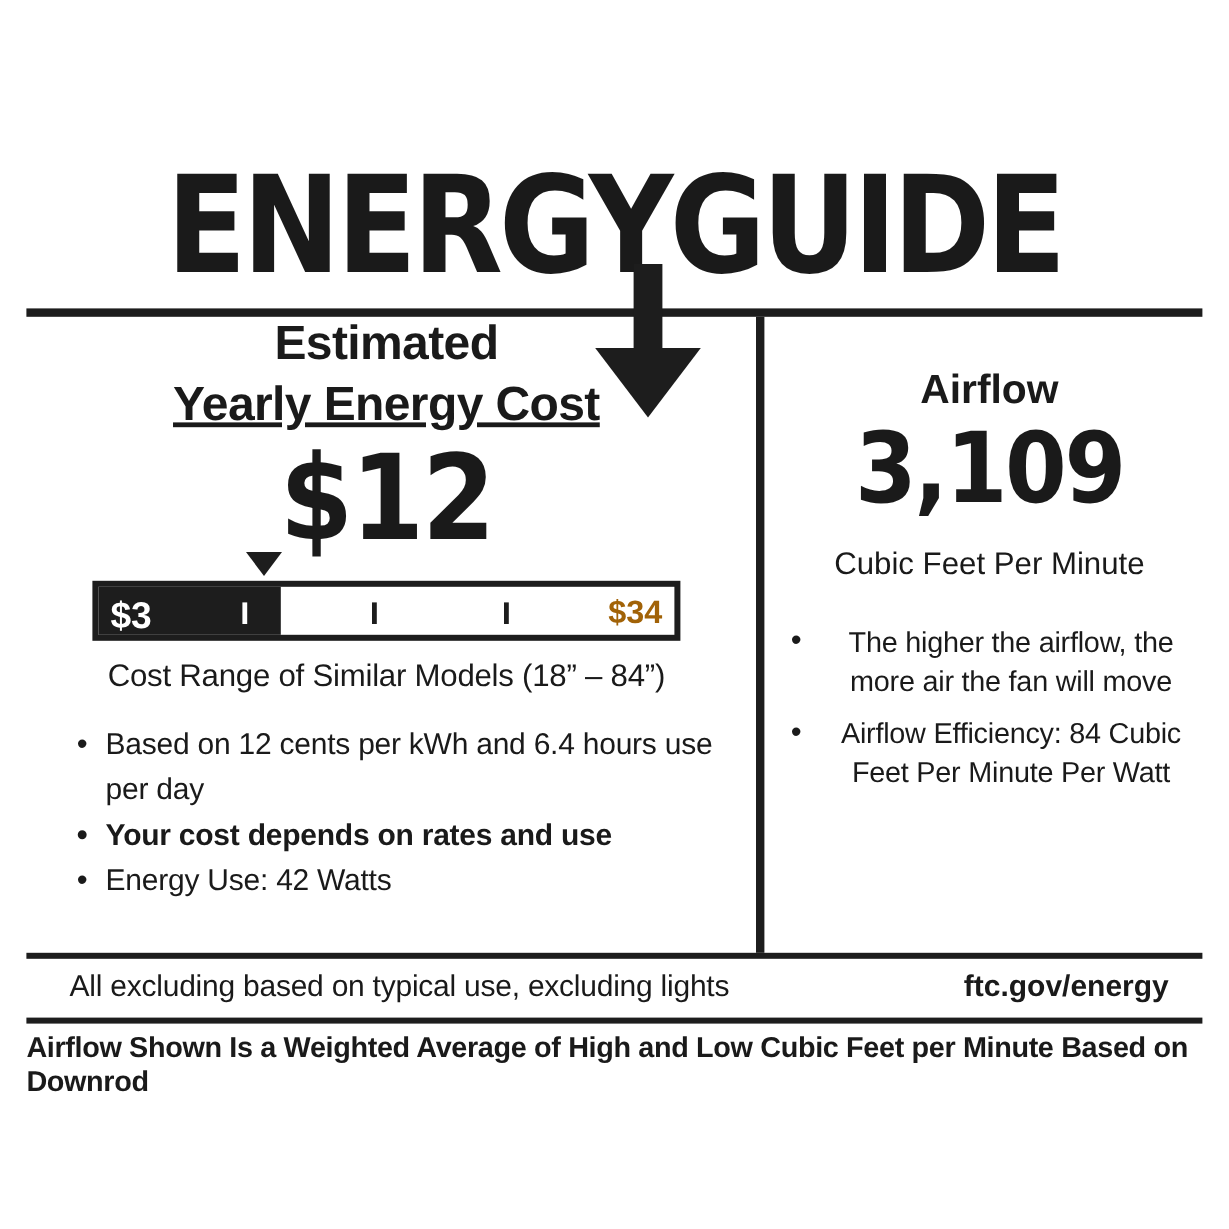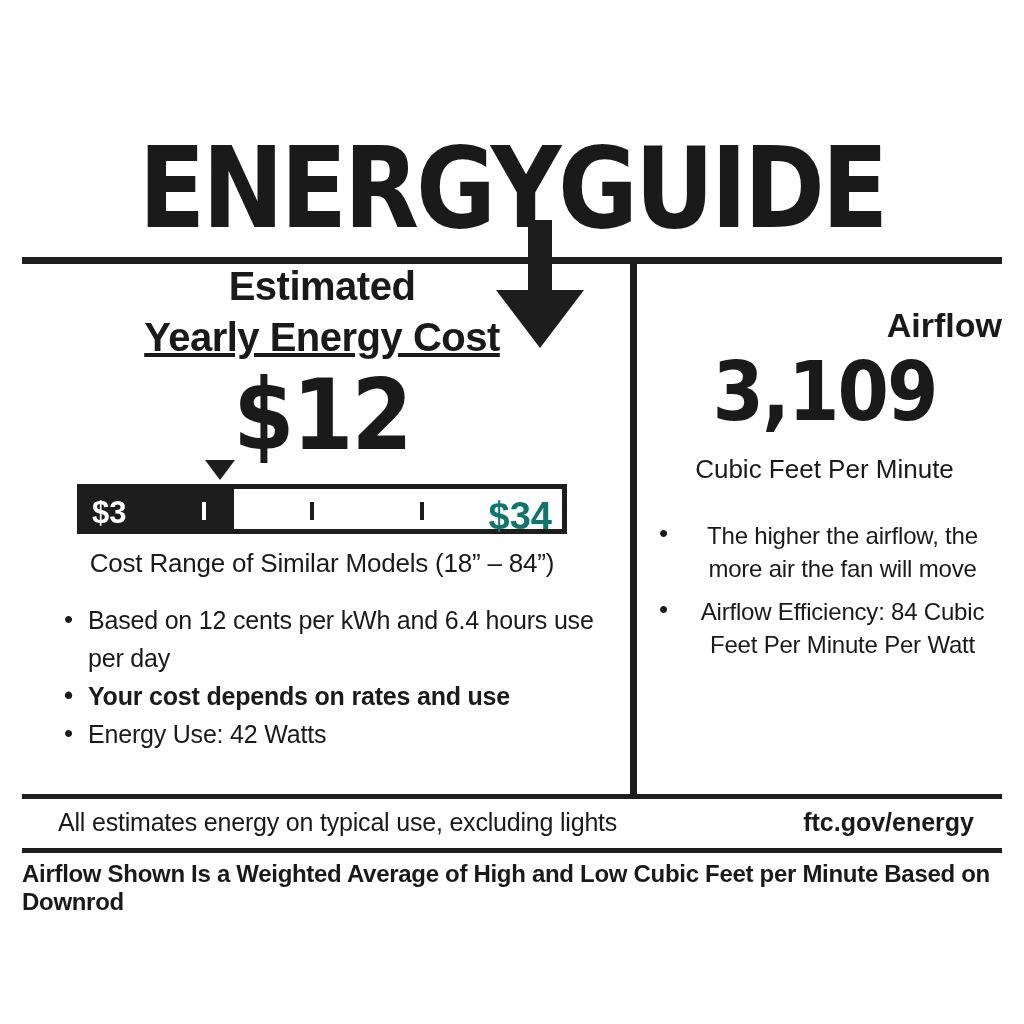--- a/index.html
+++ b/index.html
@@ -143,23 +143,23 @@
     left: 10px;
     top: 6px;
     font-size: 31px;
     font-weight: bold;
     color: #ffffff;
   }
   .range-high {
     position: absolute;
     right: 10px;
     top: 6px;
-    font-size: 38px;
-    font-weight: bold;
-    color: #0f766e;
+    font-size: 27px;
+    font-weight: bold;
+    color: #a16207;
   }
   .tick {
     position: absolute;
     top: 13px;
     width: 4px;
     height: 18px;
     background: #1d1d1d;
   }
   .tick.t1 { left: 120px; background: #ffffff; }
   .tick.t2 { left: 228px; }
@@ -194,21 +194,21 @@
   .bullets-left li.bold { font-weight: bold; }
 
   
   .right-panel {
     position: absolute;
     left: 625px;
     top: 0;
     width: 355px;
   }
   .airflow-title {
-    text-align: right;
+    text-align: center;
     font-size: 34px;
     font-weight: bold;
     margin-top: 42px;
   }
   .airflow-value {
     text-align: center;
     font-family: "DejaVu Sans", sans-serif;
     font-size: 74px;
     font-weight: bold;
     letter-spacing: -2px;
@@ -342,19 +342,19 @@
       <div class="airflow-units">Cubic Feet Per Minute</div>
       <ul class="bullets-right">
         <li>The higher the airflow, the more air the fan will move</li>
         <li>Airflow Efficiency: 84 Cubic Feet Per Minute Per Watt</li>
       </ul>
     </div>
   </div>
 
   <div class="rule-mid"></div>
   <div class="footer-row">
-    <div class="footer-note">All estimates energy on typical use, excluding lights</div>
+    <div class="footer-note">All excluding based on typical use, excluding lights</div>
     <div class="footer-url">ftc.gov/energy</div>
   </div>
   <div class="rule-bottom"></div>
   <div class="disclaimer">Airflow Shown Is a Weighted Average of High and Low Cubic Feet per Minute Based on Downrod</div>
 
 </div>
 
 </body></html>

